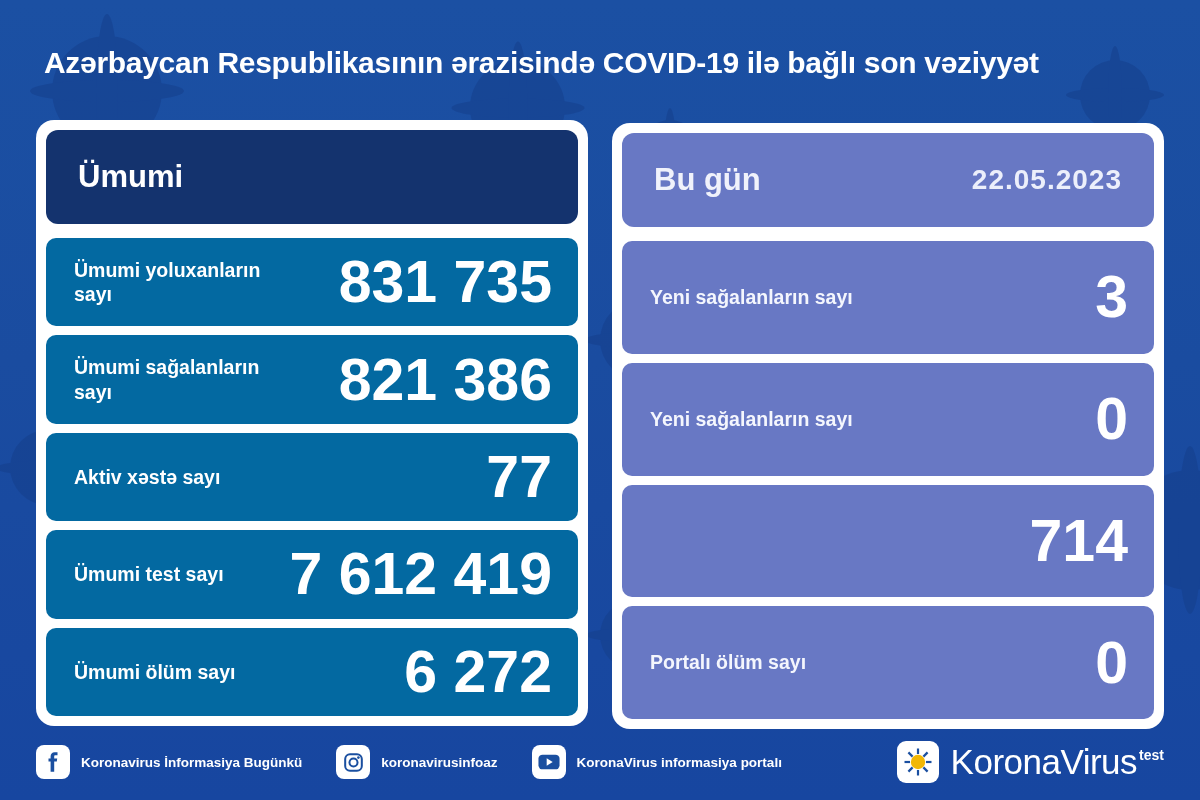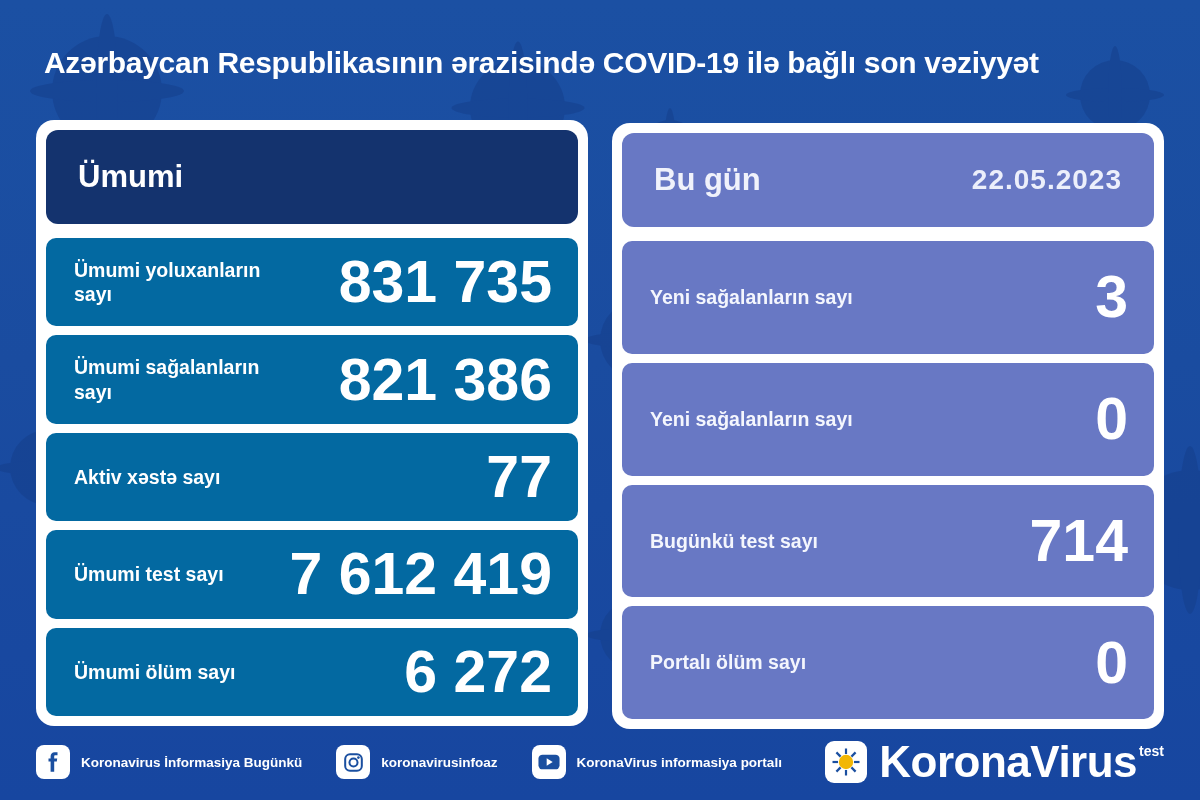--- a/index.html
+++ b/index.html
@@ -166,22 +166,22 @@
     align-items: center;
   }
   .brand .bmark {
     width: 42px; height: 42px;
     border-radius: 9px;
     background: #ffffff;
     display: flex; align-items: center; justify-content: center;
     margin-right: 12px;
   }
   .brand .bname {
-    font-size: 44px;
-    font-weight: bold;
+    font-size: 35px;
+    font-weight: normal;
     color: #ffffff;
     letter-spacing: -0.5px;
     text-align: center;
   }
   .brand .bsuffix {
     font-size: 14px;
     font-weight: bold;
     color: #ffffff;
     align-self: flex-start;
     margin-top: 6px;
@@ -240,21 +240,20 @@
     <div class="rows">
       <div class="row">
         <span class="label">Yeni sağalanların sayı</span>
         <span class="value">3</span>
       </div>
       <div class="row">
         <span class="label">Yeni sağalanların sayı</span>
         <span class="value">0</span>
       </div>
       <div class="row">
-        <span class="label">Bugünkü test sayı</span>
         <span class="value">714</span>
       </div>
       <div class="row">
         <span class="label">Portalı ölüm sayı</span>
         <span class="value">0</span>
       </div>
     </div>
   </div>
 
   <div class="footer">

